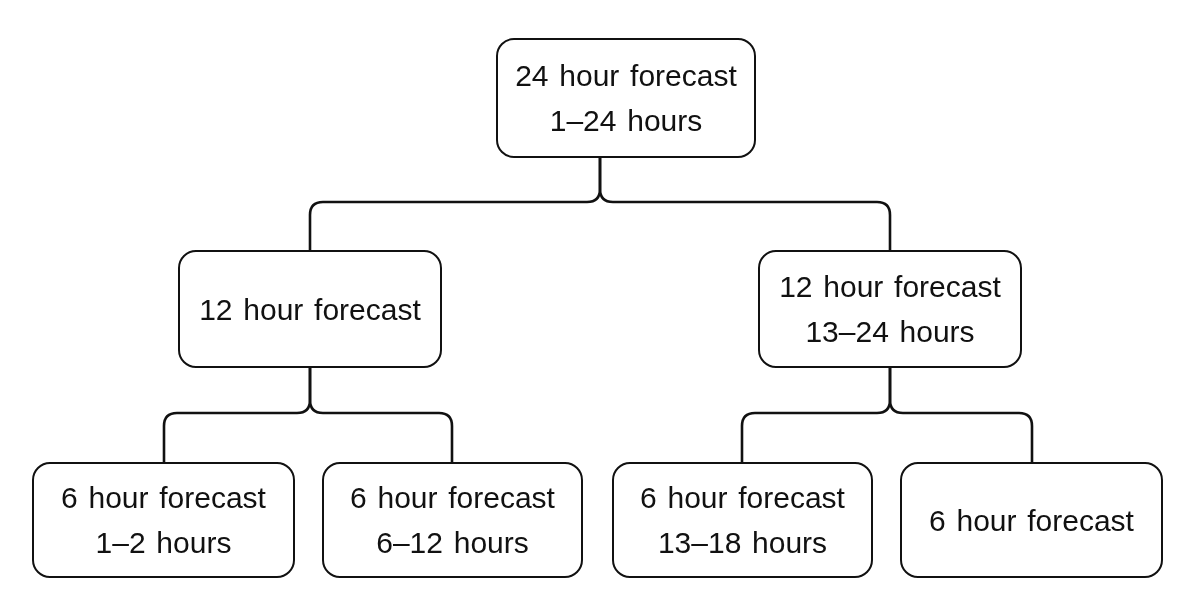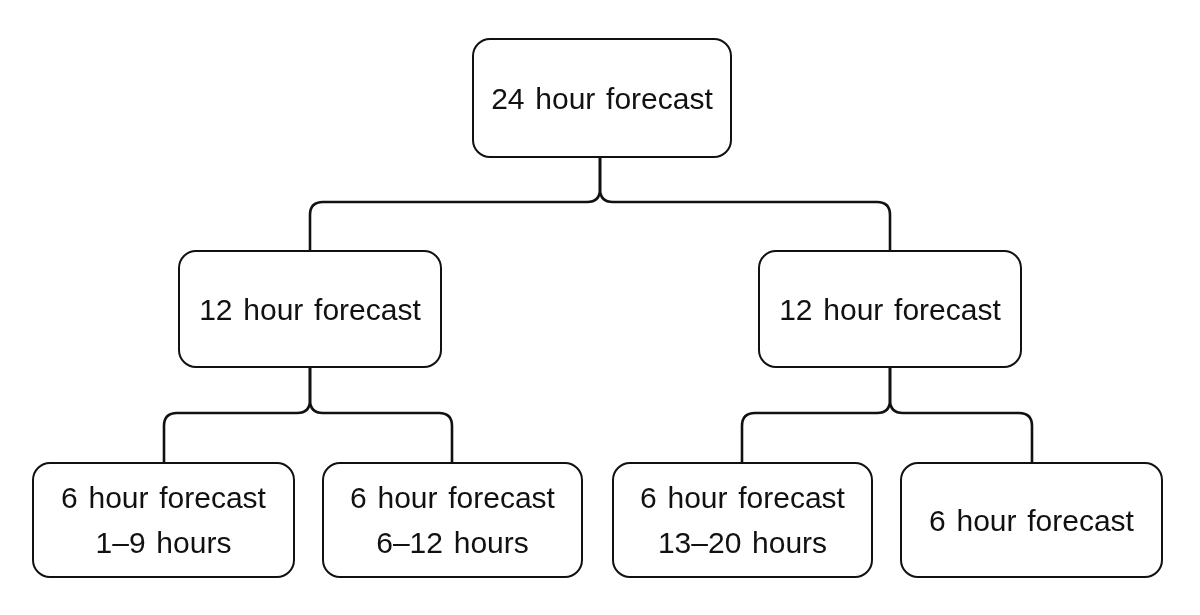--- a/index.html
+++ b/index.html
@@ -37,21 +37,21 @@
     display: flex;
     flex-direction: column;
     justify-content: center;
     align-items: center;
     text-align: center;
     font-size: 30px;
     line-height: 45px;
     word-spacing: 0.08em;
   }
   
-  .node-root { left: 472px; top: 38px;  width: 260px; height: 120px; }
+  .node-root { left: 496px; top: 38px;  width: 260px; height: 120px; }
   
   .node-12a  { left: 178px; top: 250px; width: 264px; height: 118px; }
   .node-12b  { left: 758px; top: 250px; width: 264px; height: 118px; }
   
   .node-6a   { left: 32px;  top: 462px; width: 263px; height: 116px; }
   .node-6b   { left: 322px; top: 462px; width: 261px; height: 116px; }
   .node-6c   { left: 612px; top: 462px; width: 261px; height: 116px; }
   .node-6d   { left: 900px; top: 462px; width: 263px; height: 116px; }
 </style>
 </head>
@@ -66,42 +66,44 @@
 
     <path d="M 310 368 L 310 400 Q 310 413 297 413 L 177 413 Q 164 413 164 426 L 164 462"></path>
     <path d="M 310 368 L 310 400 Q 310 413 323 413 L 439 413 Q 452 413 452 426 L 452 462"></path>
 
     <path d="M 890 368 L 890 400 Q 890 413 877 413 L 755 413 Q 742 413 742 426 L 742 462"></path>
     <path d="M 890 368 L 890 400 Q 890 413 903 413 L 1019 413 Q 1032 413 1032 426 L 1032 462"></path>
   </svg>
 
   <div class="node node-root">
     <div>24 hour forecast</div>
+    <div>1–24 hours</div>
   </div>
 
   <div class="node node-12a">
     <div>12 hour forecast</div>
   </div>
 
   <div class="node node-12b">
     <div>12 hour forecast</div>
+    <div>13–24 hours</div>
   </div>
 
   <div class="node node-6a">
     <div>6 hour forecast</div>
-    <div>1–9 hours</div>
+    <div>1–2 hours</div>
   </div>
 
   <div class="node node-6b">
     <div>6 hour forecast</div>
     <div>6–12 hours</div>
   </div>
 
   <div class="node node-6c">
     <div>6 hour forecast</div>
-    <div>13–20 hours</div>
+    <div>13–18 hours</div>
   </div>
 
   <div class="node node-6d">
     <div>6 hour forecast</div>
   </div>
 
 </div>
 
 </body></html>

